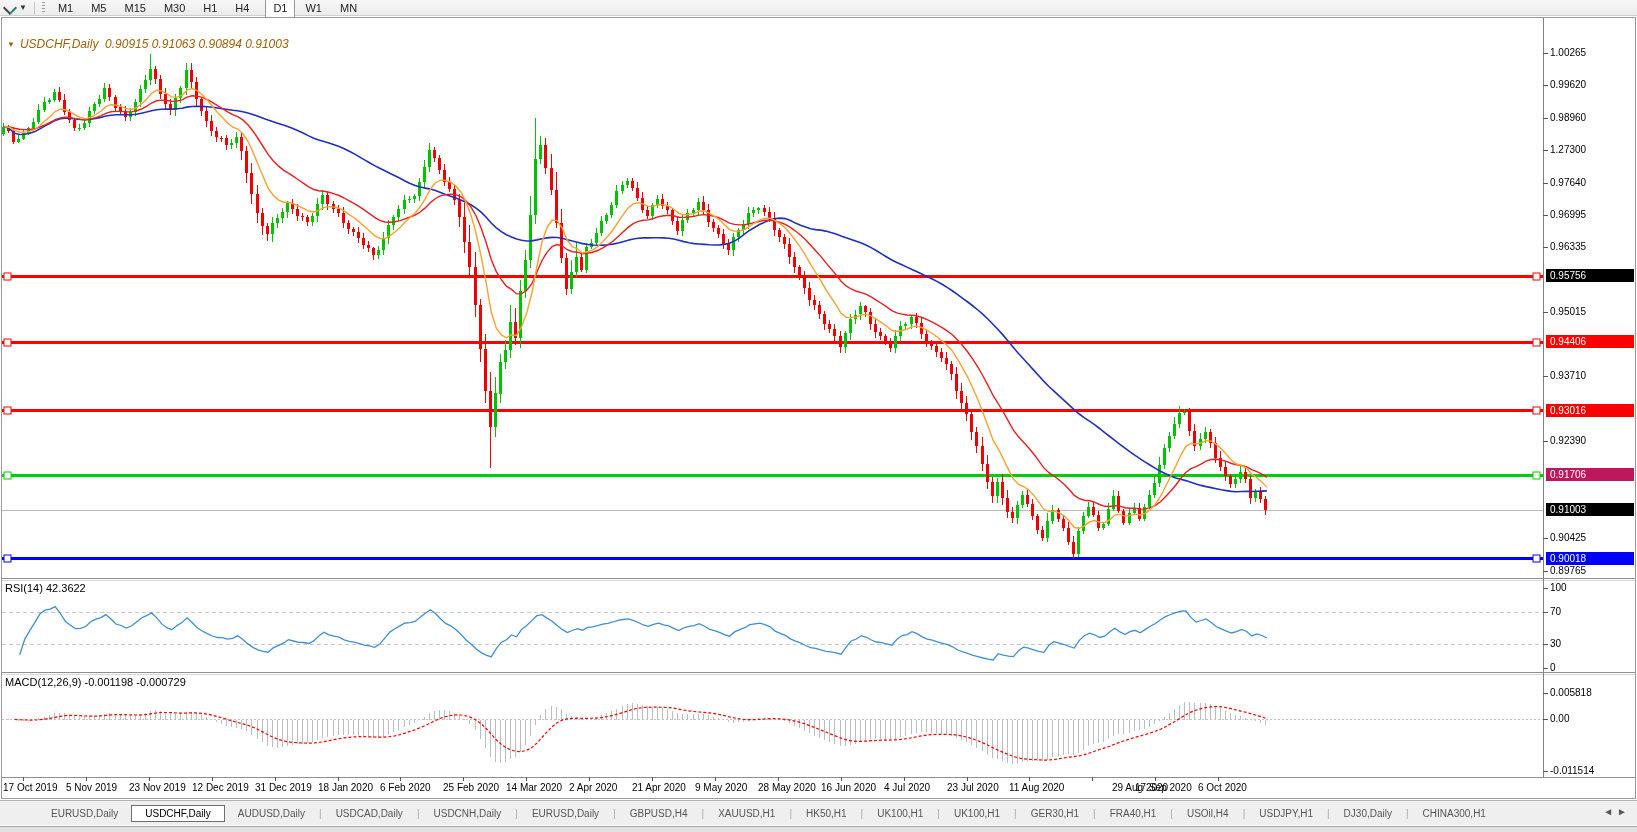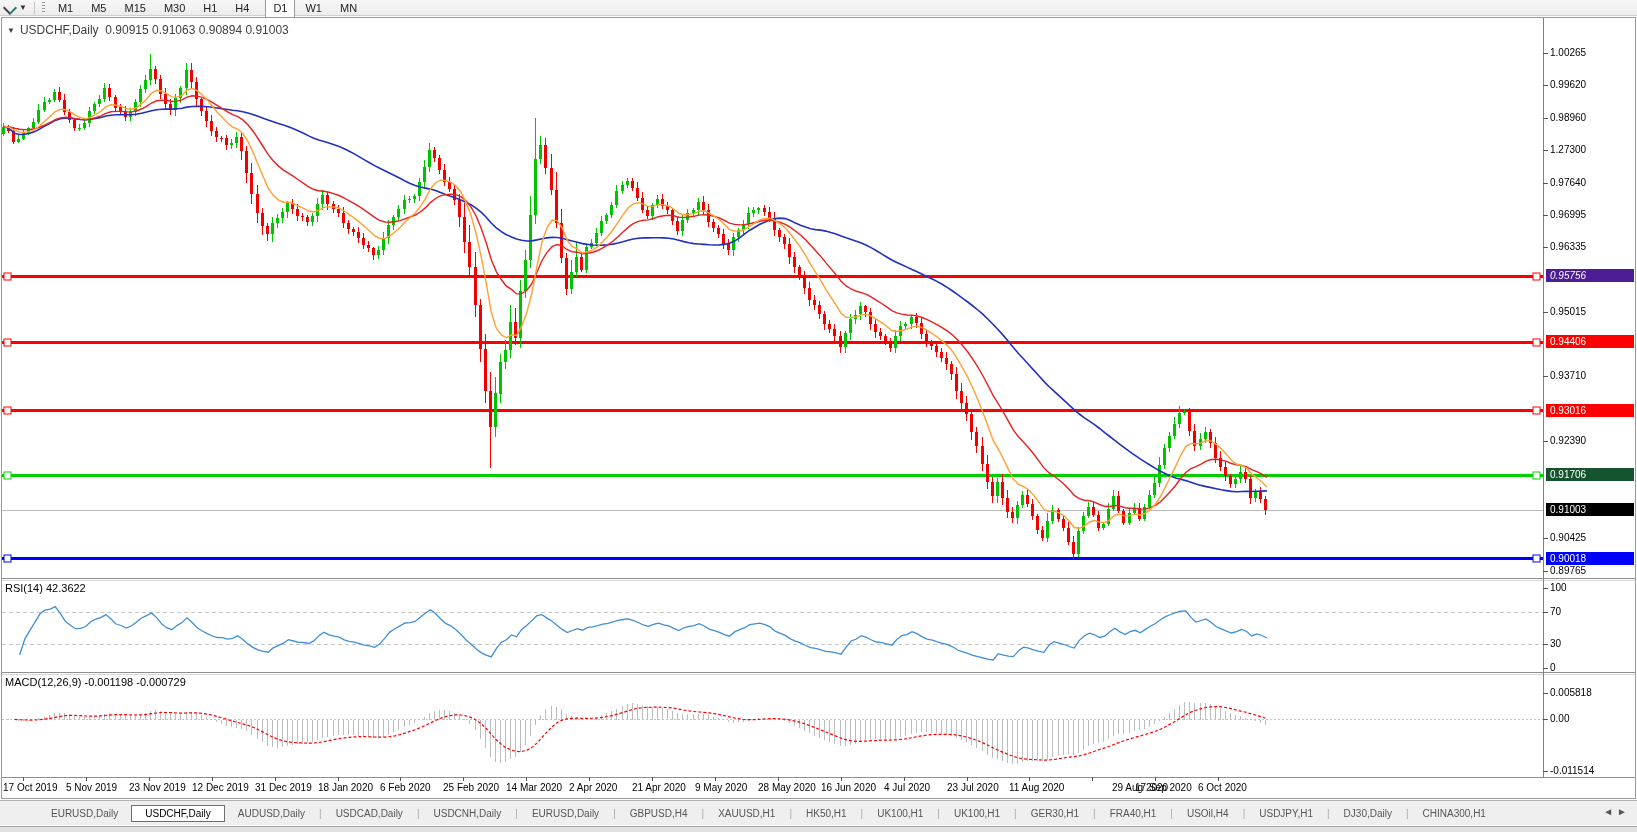--- a/index.html
+++ b/index.html
@@ -18,22 +18,22 @@
   .vsep { width:1px; height:12px; background:#c4c4c4; margin:0 3px; }
   .grip { width:3px; height:11px; margin:0 4px;
     background:repeating-linear-gradient(#9a9a9a 0 1px, transparent 1px 3px); }
   .tfbtn { padding:9px 7px; margin:0 1px; border:1px solid transparent; border-radius:1px;
     cursor:default; line-height:11px; }
   .tfbtn.active { background:#fdfdfd; border:1px solid #9a9a9a; }
 
   
   #chartwin { position:absolute; top:17px; left:0; width:1637px; height:782px; background:#fff; }
   #plot-svg { position:absolute; top:0; left:0; }
-  #chart-title { position:absolute; top:6px; left:7px; font-size:12px; color:#404040;
-    white-space:pre; z-index:5; }
+  #chart-title { position:absolute; top:20px; left:7px; font-size:12px; color:#a16207;
+    white-space:pre; z-index:5;font-style:italic; }
   #chart-title .tri { font-size:8px; vertical-align:1px; margin-right:5px; }
   .panel-label { position:absolute; left:5px; font-size:11px; color:#000; z-index:5; white-space:pre; }
 
   .axis-label { position:absolute; left:1550px; font-size:10px; color:#000; z-index:6;
     white-space:nowrap; }
   .axis-badge { position:absolute; left:1546px; width:88px; height:13px; line-height:13px;
     font-size:10px; color:#fff; padding-left:4px; z-index:7; white-space:nowrap; }
   .date-label { position:absolute; font-size:10px; color:#000; z-index:6; white-space:nowrap; }
 
   
@@ -899,24 +899,24 @@
         <div class="axis-label" style="top: 418.255px;">0.92390</div>
         <div class="axis-label" style="top: 515.012px;">0.90425</div>
         <div class="axis-label" style="top: 547.51px;">0.89765</div>
         <div class="axis-label" style="top: 565px;">100</div>
         <div class="axis-label" style="top: 589px;">70</div>
         <div class="axis-label" style="top: 621px;">30</div>
         <div class="axis-label" style="top: 645px;">0</div>
         <div class="axis-label" style="top: 669.819px;">0.005818</div>
         <div class="axis-label" style="top: 696px;">0.00</div>
         <div class="axis-label" style="top: 747.813px;">-0.011514</div>
-        <div class="axis-badge" style="top: 252.013px; background: #4c1d95; font-style: italic;">0.95756</div>
+        <div class="axis-badge" style="top: 252.013px; background: #000000;">0.95756</div>
         <div class="axis-badge" style="top: 318.487px; background: rgb(255, 0, 0);">0.94406</div>
         <div class="axis-badge" style="top: 386.931px; background: rgb(255, 0, 0);">0.93016</div>
-        <div class="axis-badge" style="top: 451.435px; background: #14532d;">0.91706</div>
+        <div class="axis-badge" style="top: 451.435px; background: #be185d;">0.91706</div>
         <div class="axis-badge" style="top: 486.051px; background: rgb(0, 0, 0);">0.91003</div>
         <div class="axis-badge" style="top: 534.552px; background: rgb(0, 0, 255);">0.90018</div>
       </div>
     <div id="date-layer">
         <div class="date-label" style="left: 3px; top: 765px;">17 Oct 2019</div>
         <div class="date-label" style="left: 66px; top: 765px;">5 Nov 2019</div>
         <div class="date-label" style="left: 129px; top: 765px;">23 Nov 2019</div>
         <div class="date-label" style="left: 192px; top: 765px;">12 Dec 2019</div>
         <div class="date-label" style="left: 255px; top: 765px;">31 Dec 2019</div>
         <div class="date-label" style="left: 318px; top: 765px;">18 Jan 2020</div>

